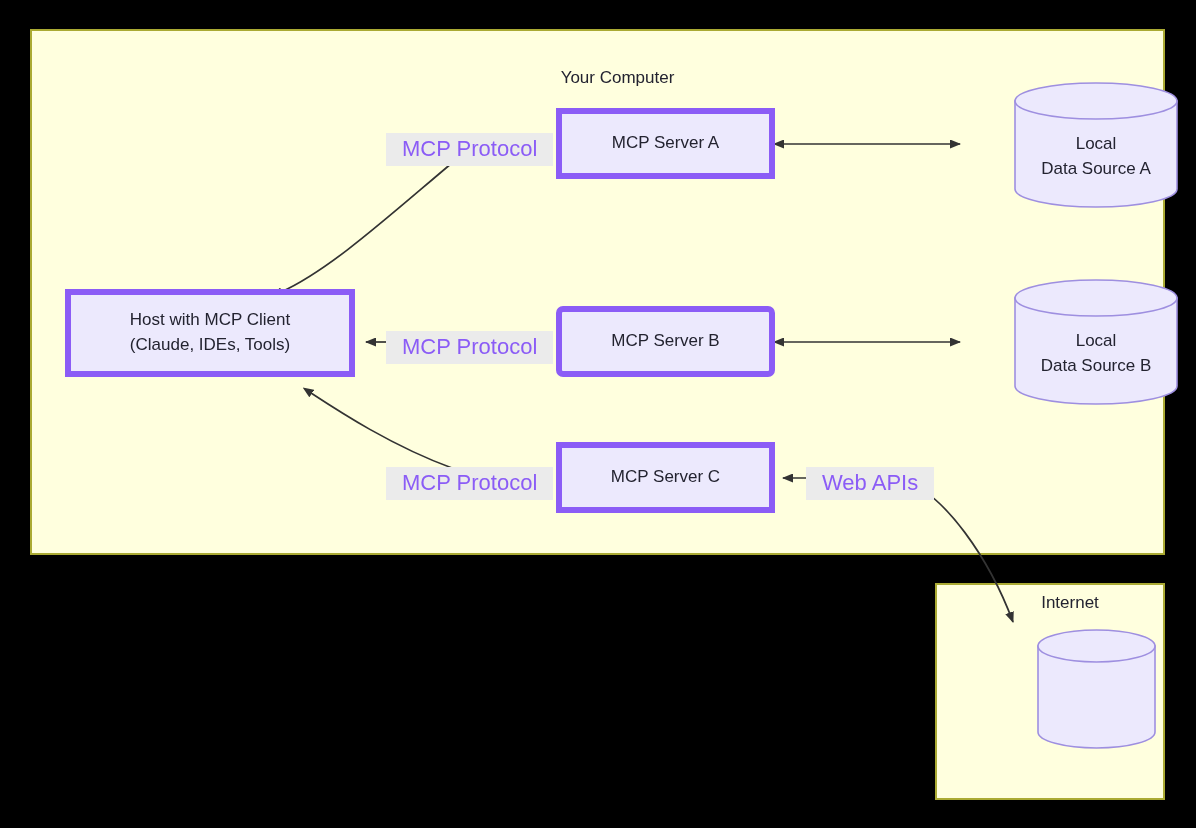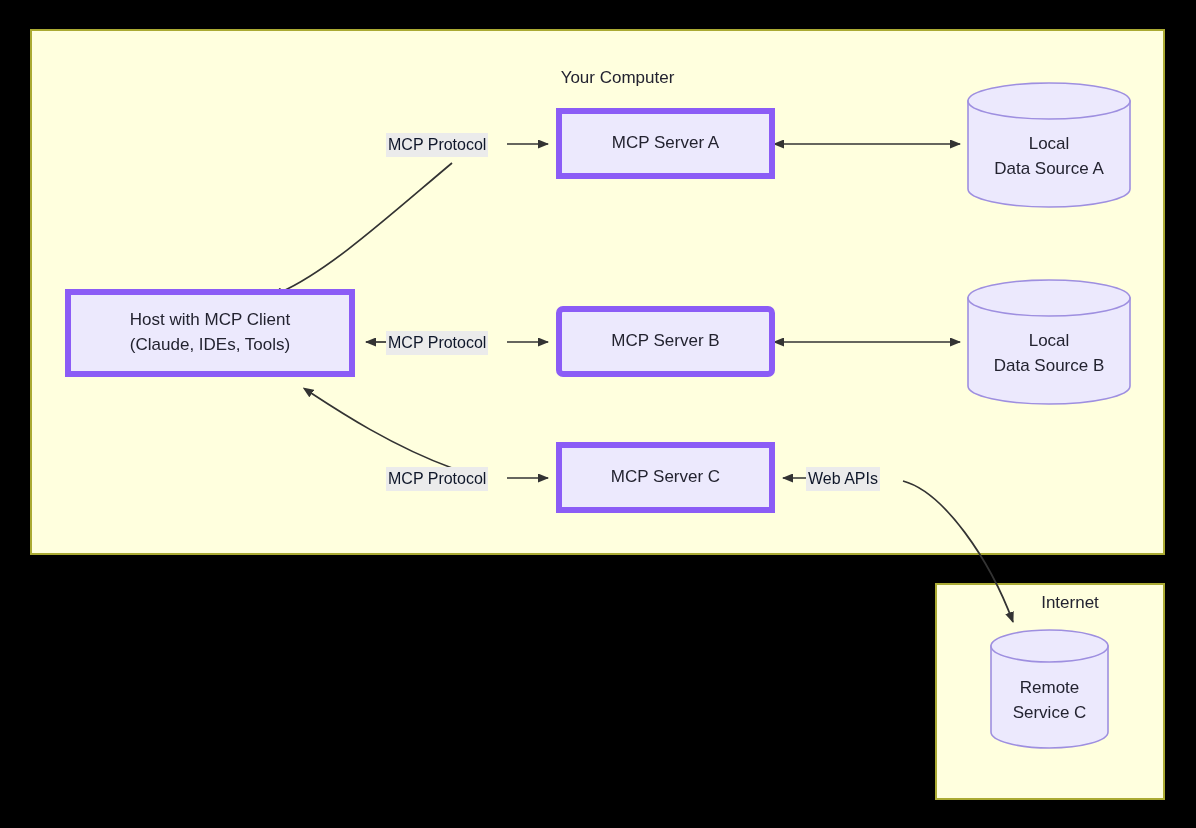--- a/index.html
+++ b/index.html
@@ -68,20 +68,21 @@
     line-height: 1.45;
     text-align: center;
   }
   #node-host    { left: 65px;  top: 289px; width: 290px; height: 88px; }
   #node-srv-a   { left: 556px; top: 108px; width: 219px; height: 71px; }
   #node-srv-b   { left: 556px; top: 306px; width: 219px; height: 71px; border-radius: 7px; }
   #node-srv-c   { left: 556px; top: 442px; width: 219px; height: 71px; }
 
   .cylinder {
     position: absolute;
+    margin-left: 47px;
   }
   .cyl-svg { display: block; }
   .cyl-label {
     position: absolute;
     left: 0;
     width: 100%;
     text-align: center;
     font-size: 17px;
     color: #232330;
     line-height: 1.45;
@@ -90,23 +91,23 @@
   #cyl-ds-a { left: 967px; top: 82px;  width: 164px; height: 126px; }
   #cyl-ds-b { left: 967px; top: 279px; width: 164px; height: 126px; }
   #cyl-remote { left: 990px; top: 629px; width: 119px; height: 121px; }
 
   #cyl-ds-a .cyl-label, #cyl-ds-b .cyl-label { top: 50px; }
   #cyl-remote .cyl-label { top: 47px; }
 
   .edge-label {
     position: absolute;
     background: #EBEBEB;
-    color: #0f172a;
-    font-size: 16px;
-    padding: 1px 2px;
+    color: #8b5cf6;
+    font-size: 22px;
+    padding: 1px 16px;
     white-space: nowrap;
     line-height: 1.4;
   }
   #lbl-proto-a { left: 386px; top: 133px; }
   #lbl-proto-b { left: 386px; top: 331px; }
   #lbl-proto-c { left: 386px; top: 467px; }
   #lbl-webapis { left: 806px; top: 467px; }
 
   #edges {
     position: absolute;
@@ -204,24 +205,20 @@
       <div>Local</div>
       <div>Data Source B</div>
     </div>
   </div>
 
   <div class="cylinder" id="cyl-remote">
     <svg class="cyl-svg" width="119" height="121" viewBox="0 0 119 121" xmlns="http://www.w3.org/2000/svg">
       <path d="M1,17 L1,103 A58.5,16 0 0 0 118,103 L118,17 Z" fill="#ECE9FD" stroke="#9E8FE0" stroke-width="1.6"></path>
       <ellipse cx="59.5" cy="17" rx="58.5" ry="16" fill="#ECE9FD" stroke="#9E8FE0" stroke-width="1.6"></ellipse>
     </svg>
-    <div class="cyl-label">
-      <div>Remote</div>
-      <div>Service C</div>
-    </div>
   </div>
 
   <div class="edge-label" id="lbl-proto-a">MCP Protocol</div>
   <div class="edge-label" id="lbl-proto-b">MCP Protocol</div>
   <div class="edge-label" id="lbl-proto-c">MCP Protocol</div>
   <div class="edge-label" id="lbl-webapis">Web APIs</div>
 
 </div>
 
 </body></html>

